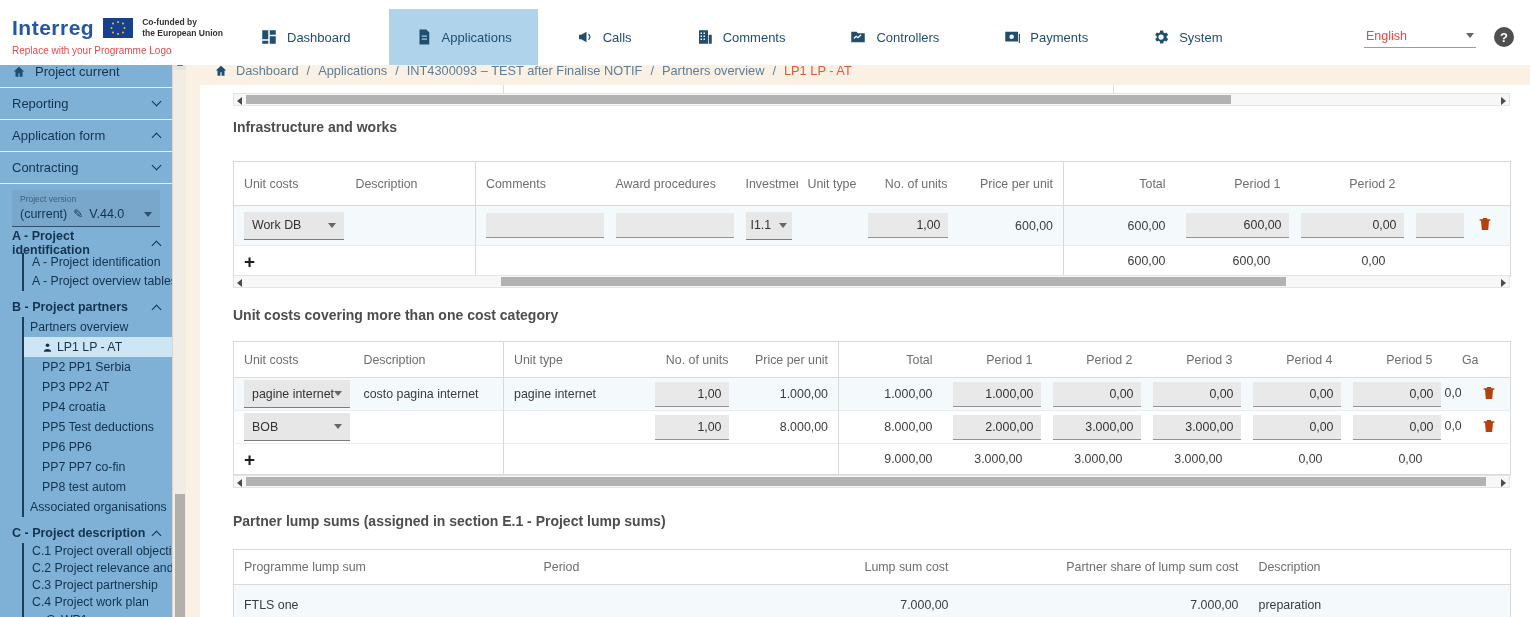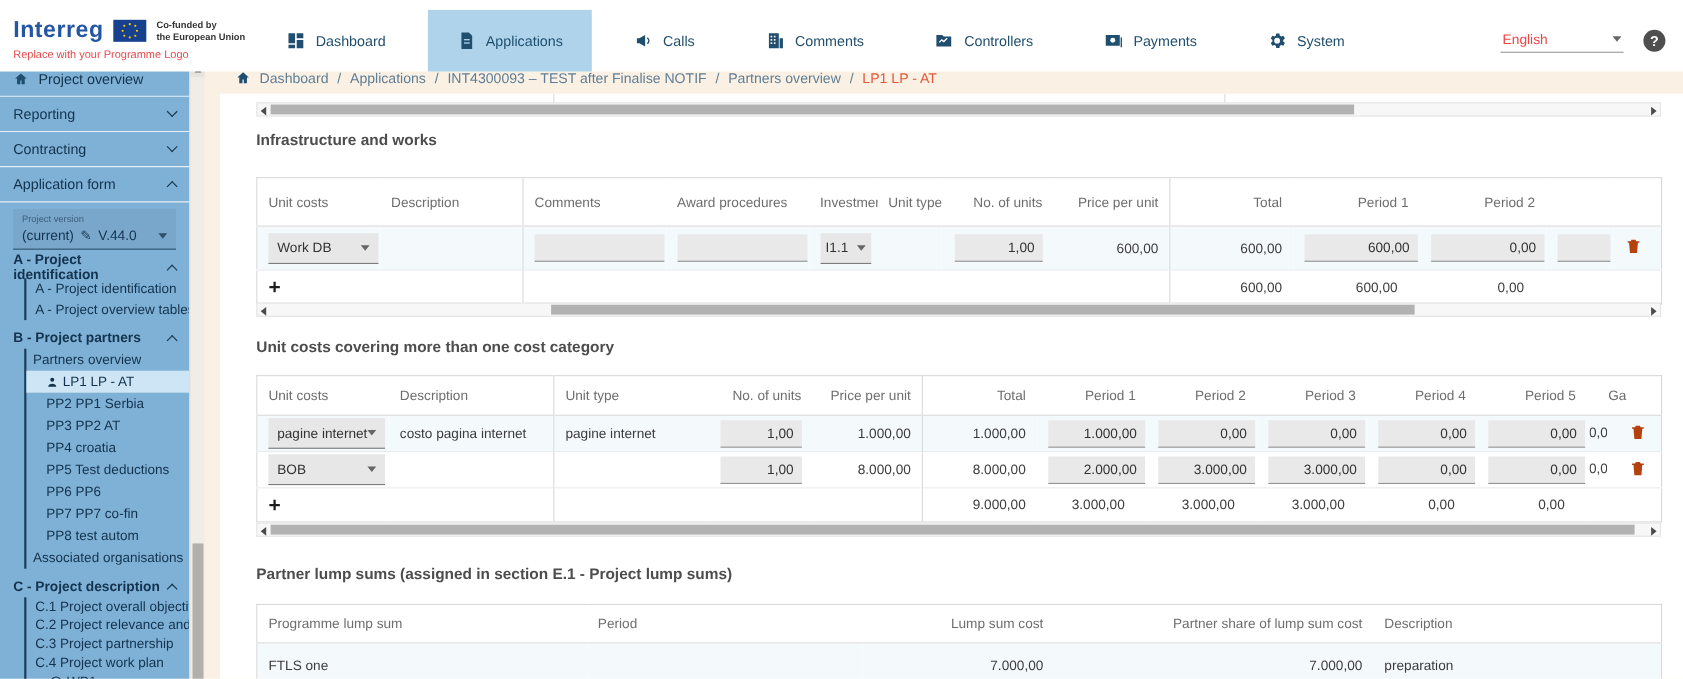--- a/index.html
+++ b/index.html
@@ -195,36 +195,36 @@
     <div class="help-btn">?</div>
   </div>
 </header>
 <div class="cut-circle"></div>
 
 <aside class="sidebar">
   <div class="srow">
     <svg class="home-ico" viewBox="0 0 24 24">
         <path d="M12 3l9 8h-3v9h-5v-6h-2v6H6v-9H3z"></path>
       </svg>
-    <span>Project overview</span>
+    <span>Project current</span>
   </div>
   <div class="srow">
     <span>Reporting</span>
     <span class="spacer"></span>
       <span class="chv down"></span>
   </div>
   <div class="srow">
+    <span>Application form</span>
+    <span class="spacer"></span>
+      <span class="chv up"></span>
+  </div>
+  <div class="srow">
     <span>Contracting</span>
     <span class="spacer"></span>
       <span class="chv down"></span>
-  </div>
-  <div class="srow">
-    <span>Application form</span>
-    <span class="spacer"></span>
-      <span class="chv up"></span>
   </div>
   <div class="version-box">
     <div class="version-label">Project version</div>
     <div class="version-row">
       <span>(current)</span>
       <span class="pencil">✎</span>
       <span>V.44.0</span>
       <span class="caret"></span>
     </div>
   </div>

